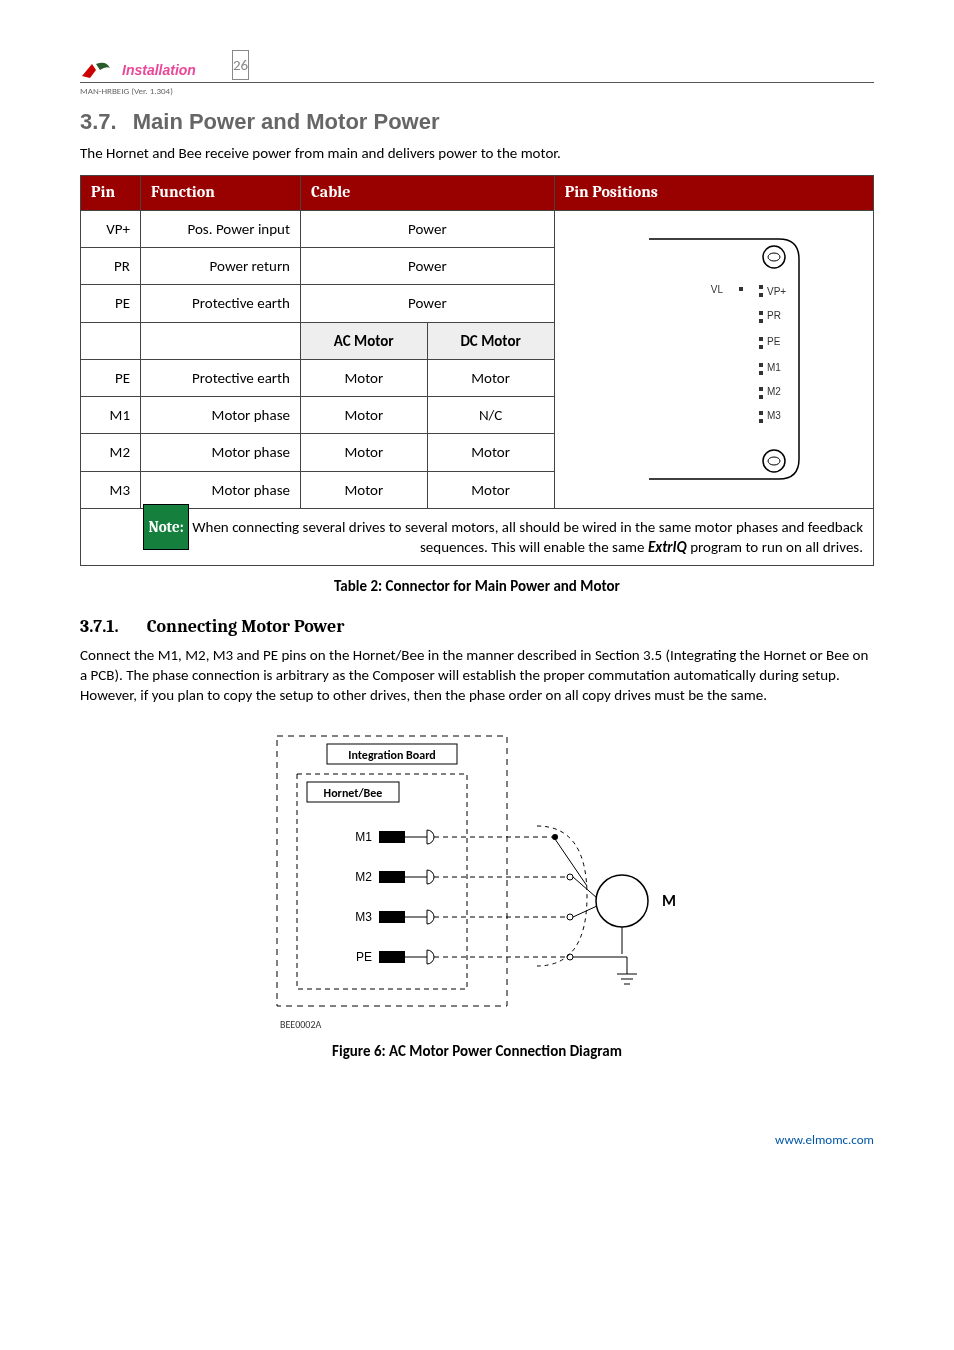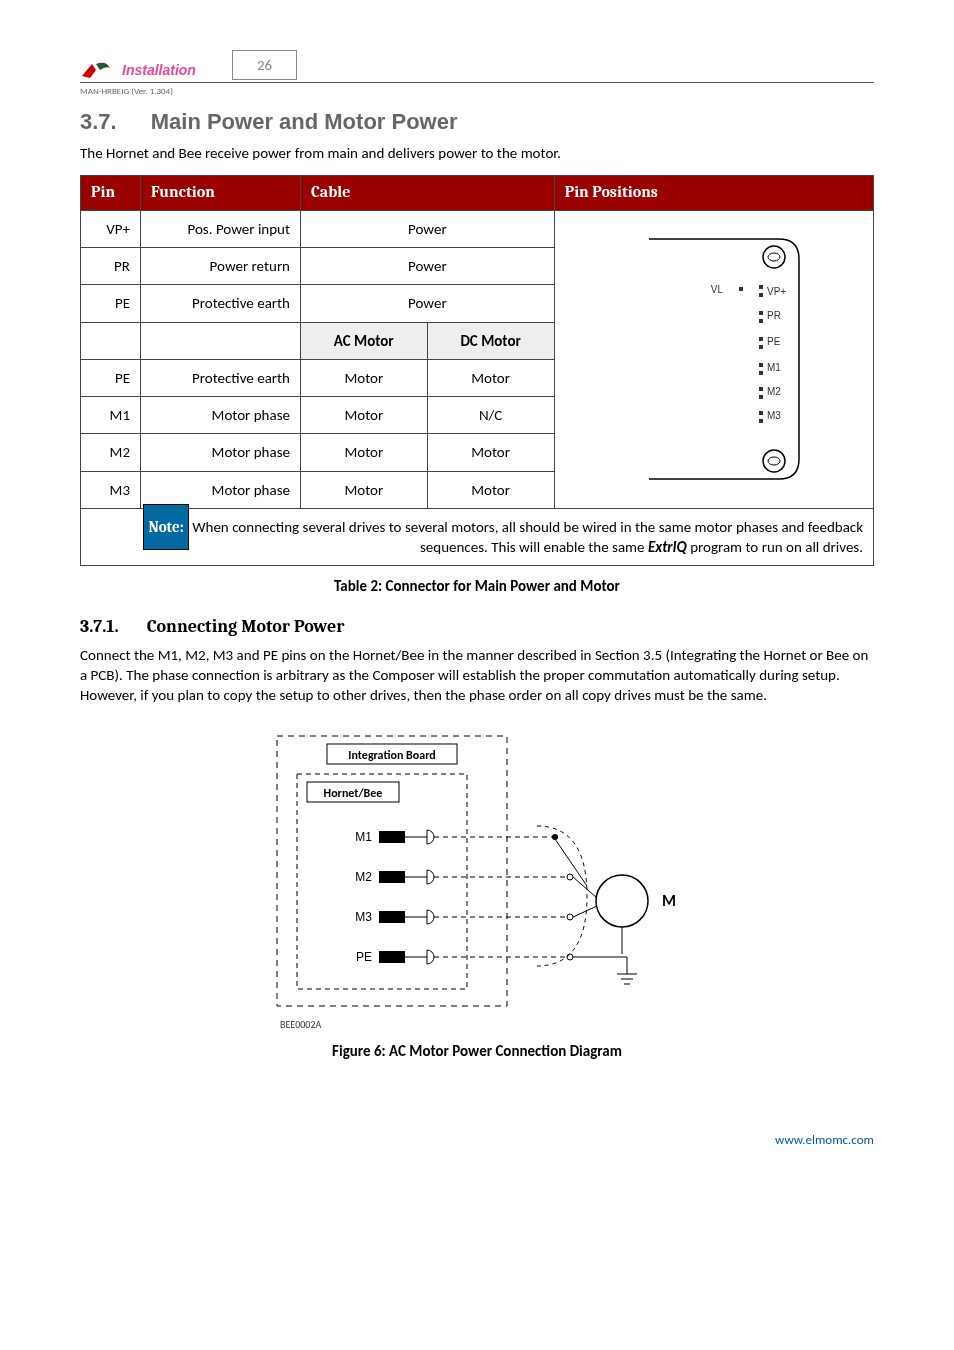--- a/index.html
+++ b/index.html
@@ -36,38 +36,38 @@
   .header-section {
     font-style: italic;
     font-weight: bold;
     font-family: Verdana, Arial, sans-serif;
     font-size: 14px;
     color: #ec4899;
     margin-right: 30px;
   }
   .page-no-box {
     border: 1px solid #888;
-    padding: 4px 24px;
+    padding: 4px 0;
     color: #888;
     font-size: 15px;
     margin-left: 6px;
   }
   .man-ver {
     font-size: 9px;
     color: #666;
     margin-bottom: 10px;
   }
   h2.section {
     font-family: Verdana, Arial, sans-serif;
     color: #666;
     font-size: 22px;
     font-weight: bold;
     margin: 8px 0 6px 0;
   }
-  h2.section .num { margin-right: 34px; }
+  h2.section .num { margin-right: 16px; }
   p { margin: 6px 0 12px 0; }
   table.conn {
     border-collapse: collapse;
     width: 100%;
     margin-bottom: 6px;
   }
   table.conn th {
     background: #990000;
     color: #fff;
     font-family: Cambria, Georgia, serif;
@@ -88,21 +88,21 @@
   table.conn td.sub { background: #eee; font-weight: bold; text-align:center;}
   .diagram-cell {
     vertical-align: top;
     padding: 6px;
   }
   .note-box {
     border-top: none;
     padding: 8px 10px 16px 10px;
   }
   .note-label {
-    background: #0369a1;
+    background: #15803d;
     color: #fff;
     font-family: Cambria, Georgia, serif;
     font-weight: bold;
     padding: 13px 4px;
     border: 1px solid #000;
   }
   .caption {
     text-align: center;
     font-weight: bold;
     font-size: 15px;

